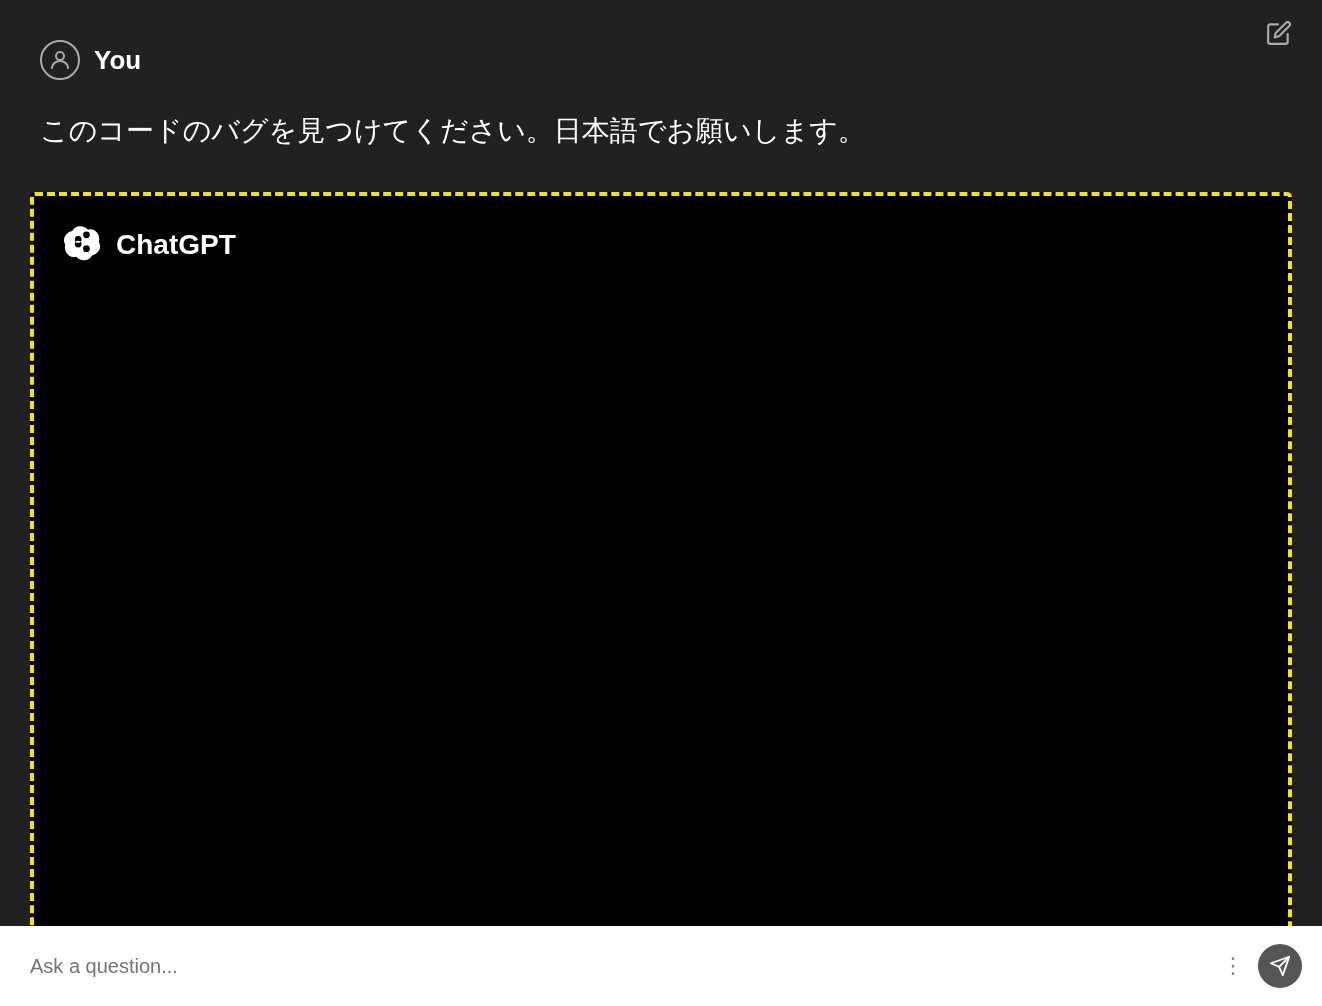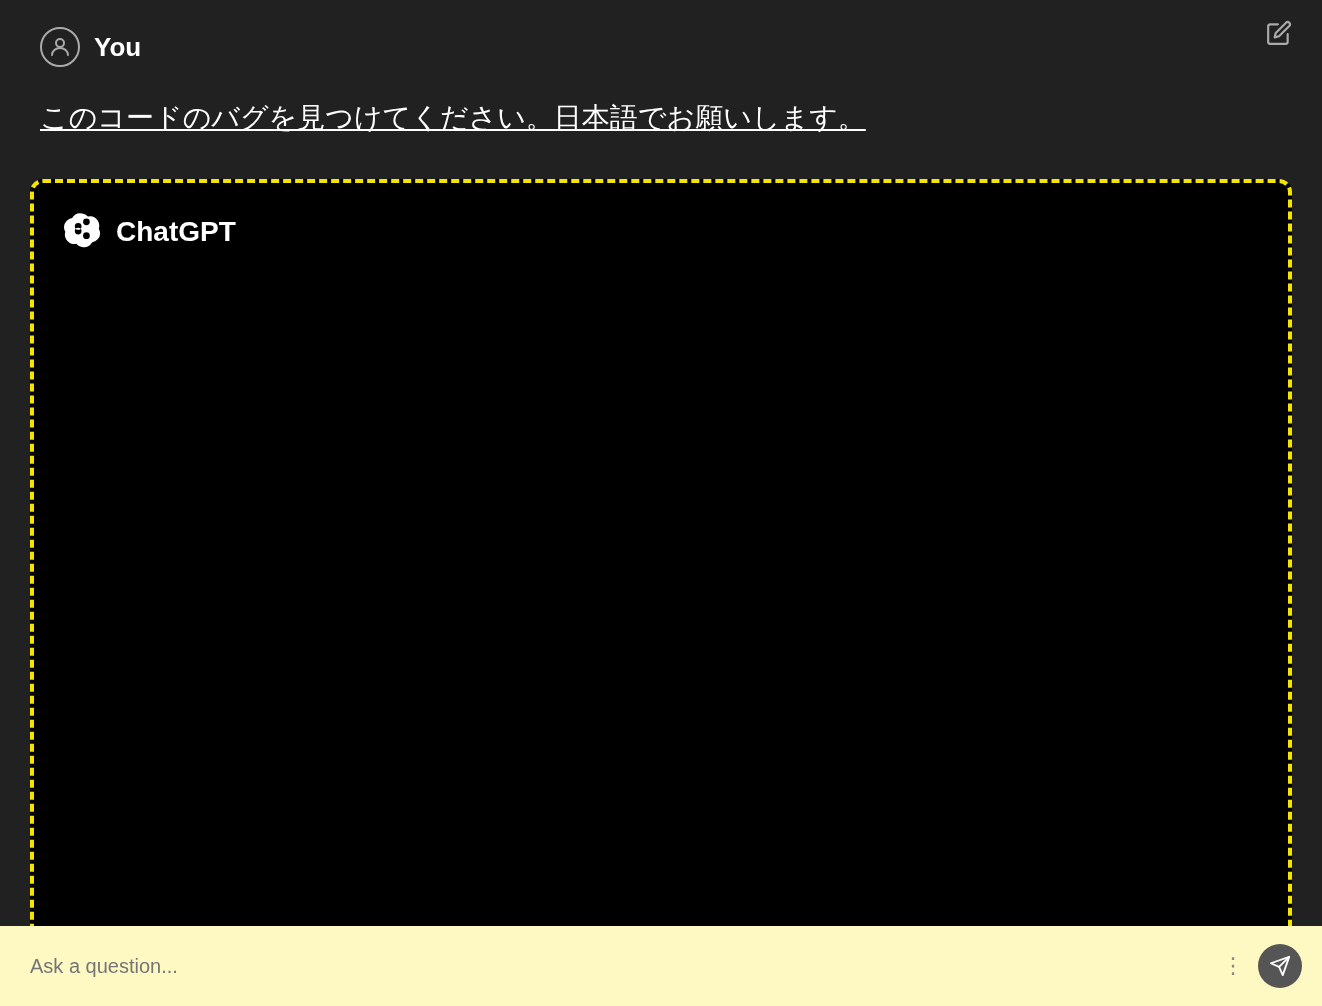--- a/index.html
+++ b/index.html
@@ -34,21 +34,21 @@
     }
 
     .edit-icon {
       color: #aaaaaa;
       font-size: 22px;
       cursor: pointer;
     }
 
     
     .user-section {
-      padding: 27px 40px 20px 40px;
+      padding: 40px 40px 20px 40px;
       display: flex;
       align-items: center;
       gap: 14px;
     }
 
     .user-avatar-icon {
       width: 40px;
       height: 40px;
       border-radius: 50%;
       border: 2px solid #aaaaaa;
@@ -70,28 +70,27 @@
       font-weight: 700;
       color: #ffffff;
     }
 
     
     .user-message {
       padding: 10px 40px 40px 40px;
       font-size: 28px;
       color: #ffffff;
       line-height: 1.5;
-      text-decoration: underline;
     }
 
     
     .response-container {
       margin: 0 30px;
       border: 4px dashed #f5e400;
-      border-radius: 13px;
+      border-radius: 5px;
       background-color: #000000;
       padding: 30px 30px 40px 30px;
       position: relative;
       flex: 1;
     }
 
     
     .chatgpt-header {
       display: flex;
       align-items: center;
@@ -136,21 +135,21 @@
       color: #ffffff;
     }
 
     
     .input-bar {
       position: absolute;
       bottom: 0;
       left: 0;
       right: 0;
       height: 80px;
-      background-color: #fef9c3;
+      background-color: #ffffff;
       display: flex;
       align-items: center;
       padding: 0 20px;
       gap: 10px;
     }
 
     .input-field {
       flex: 1;
       background: transparent;
       border: none;

